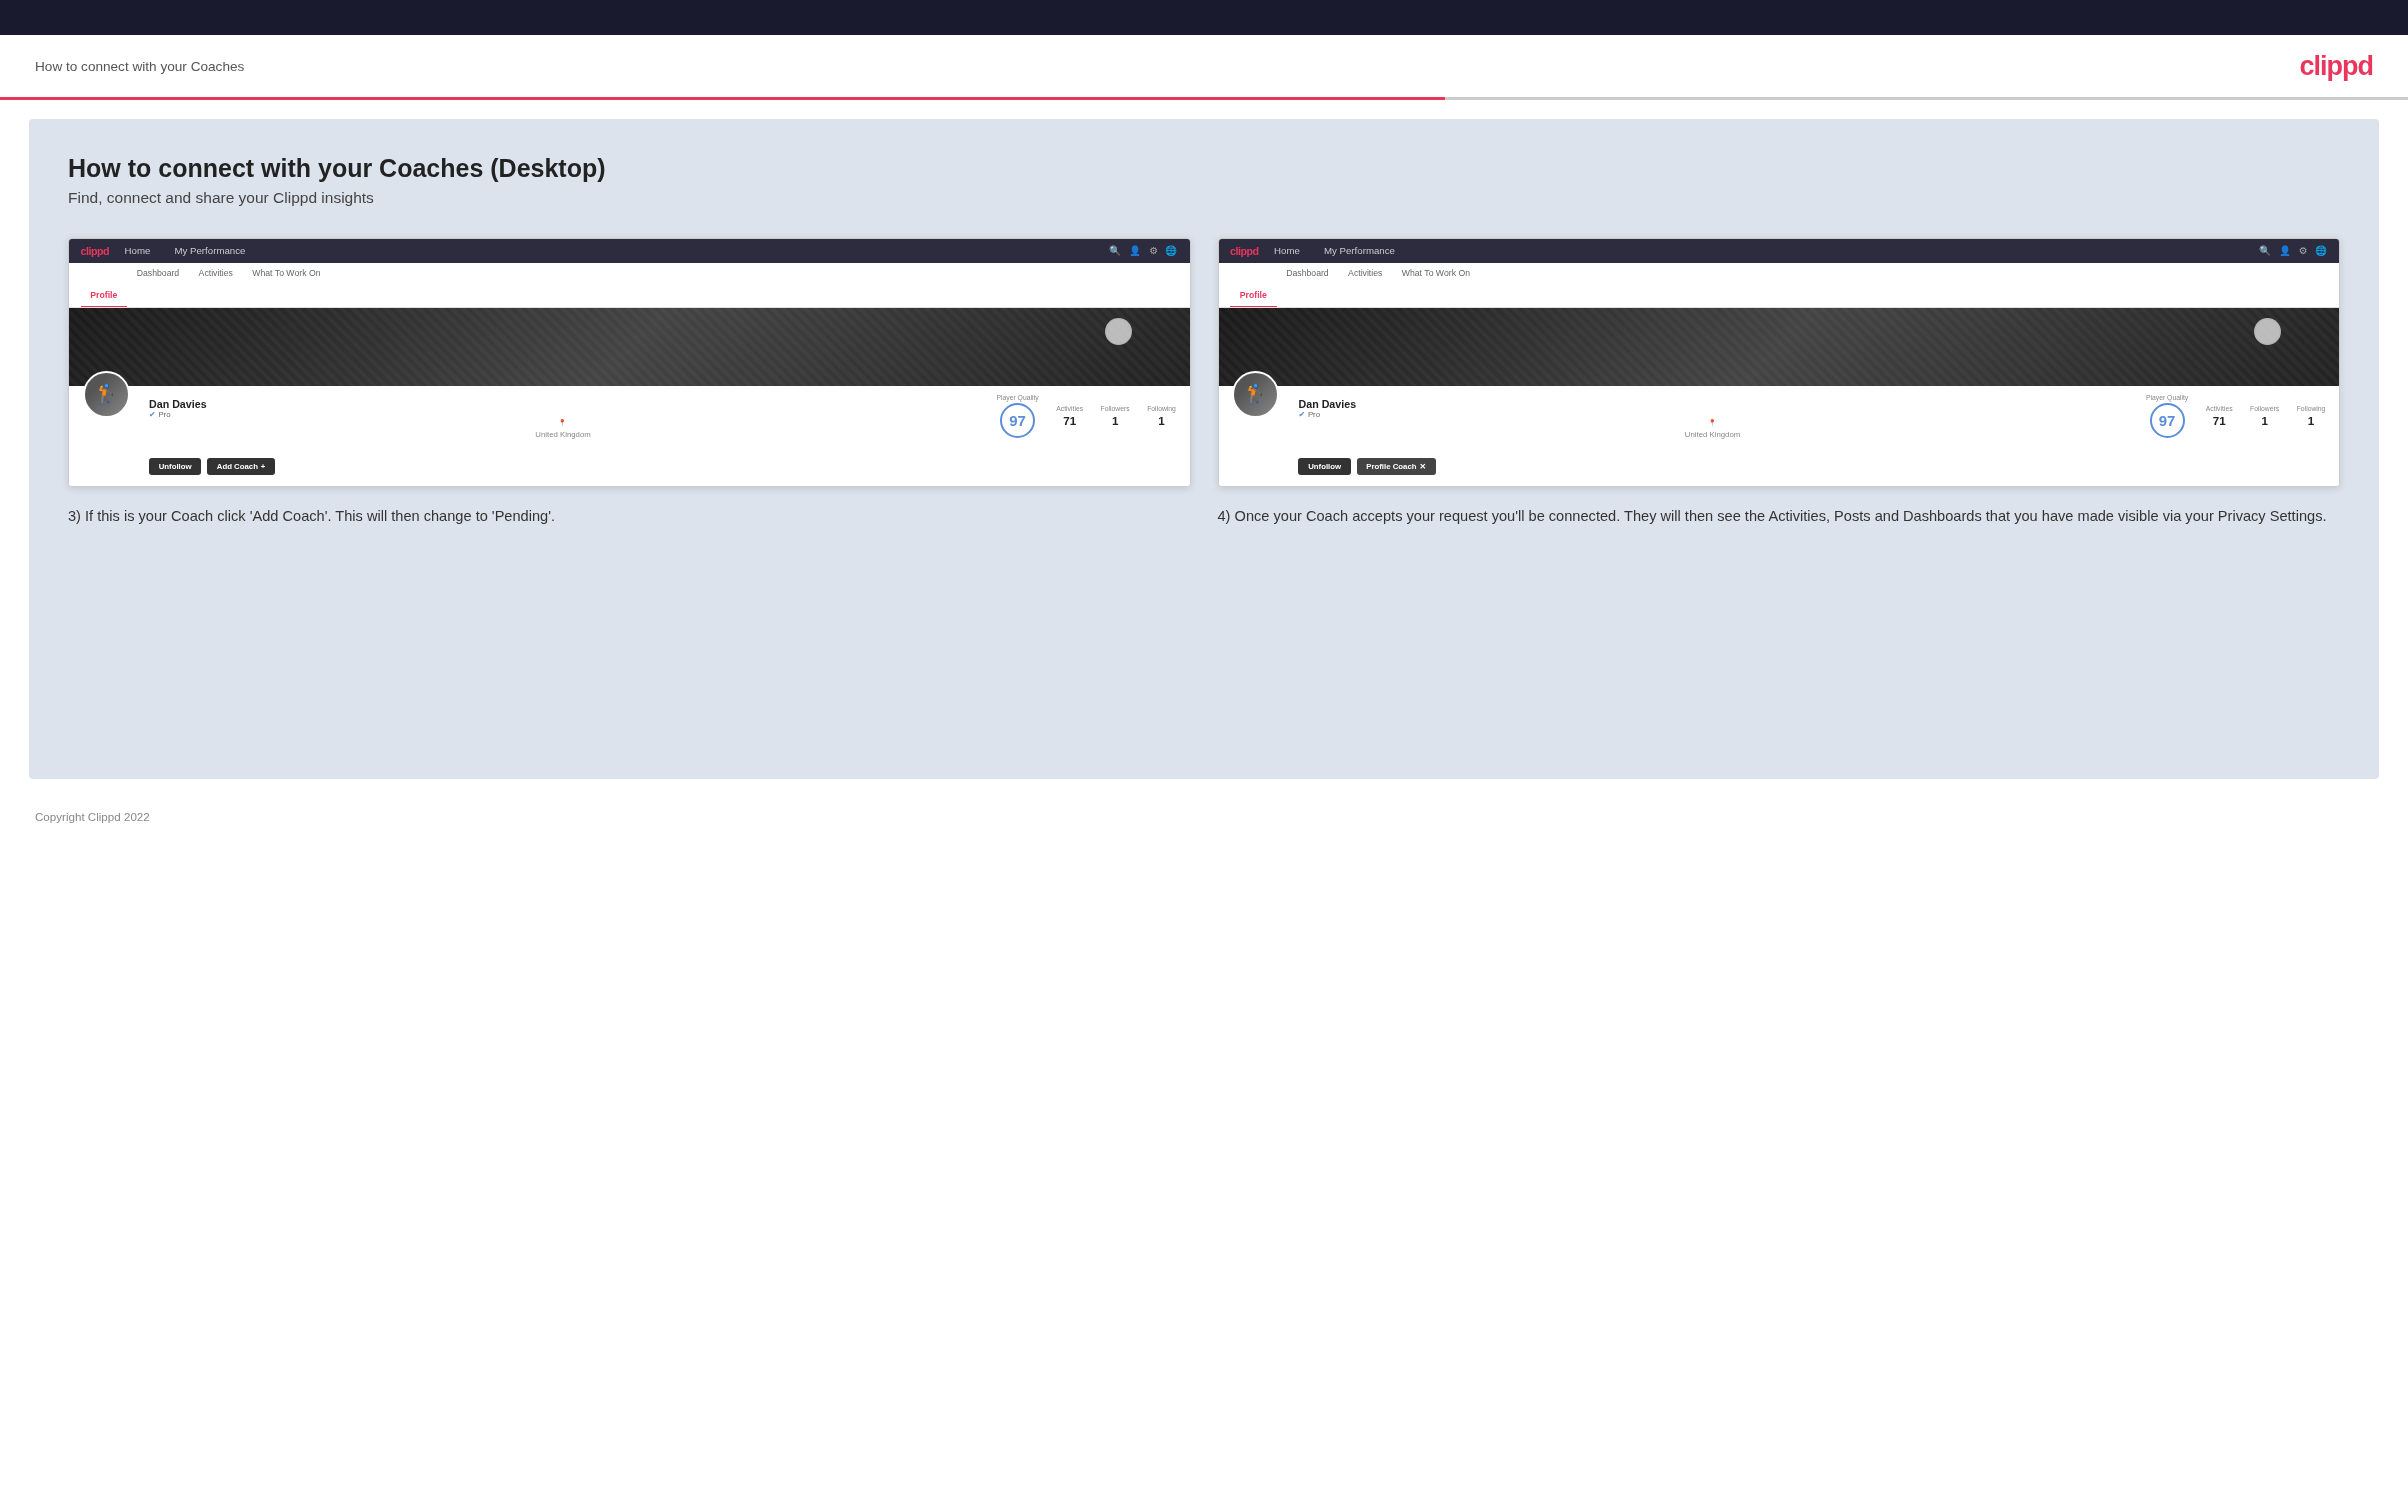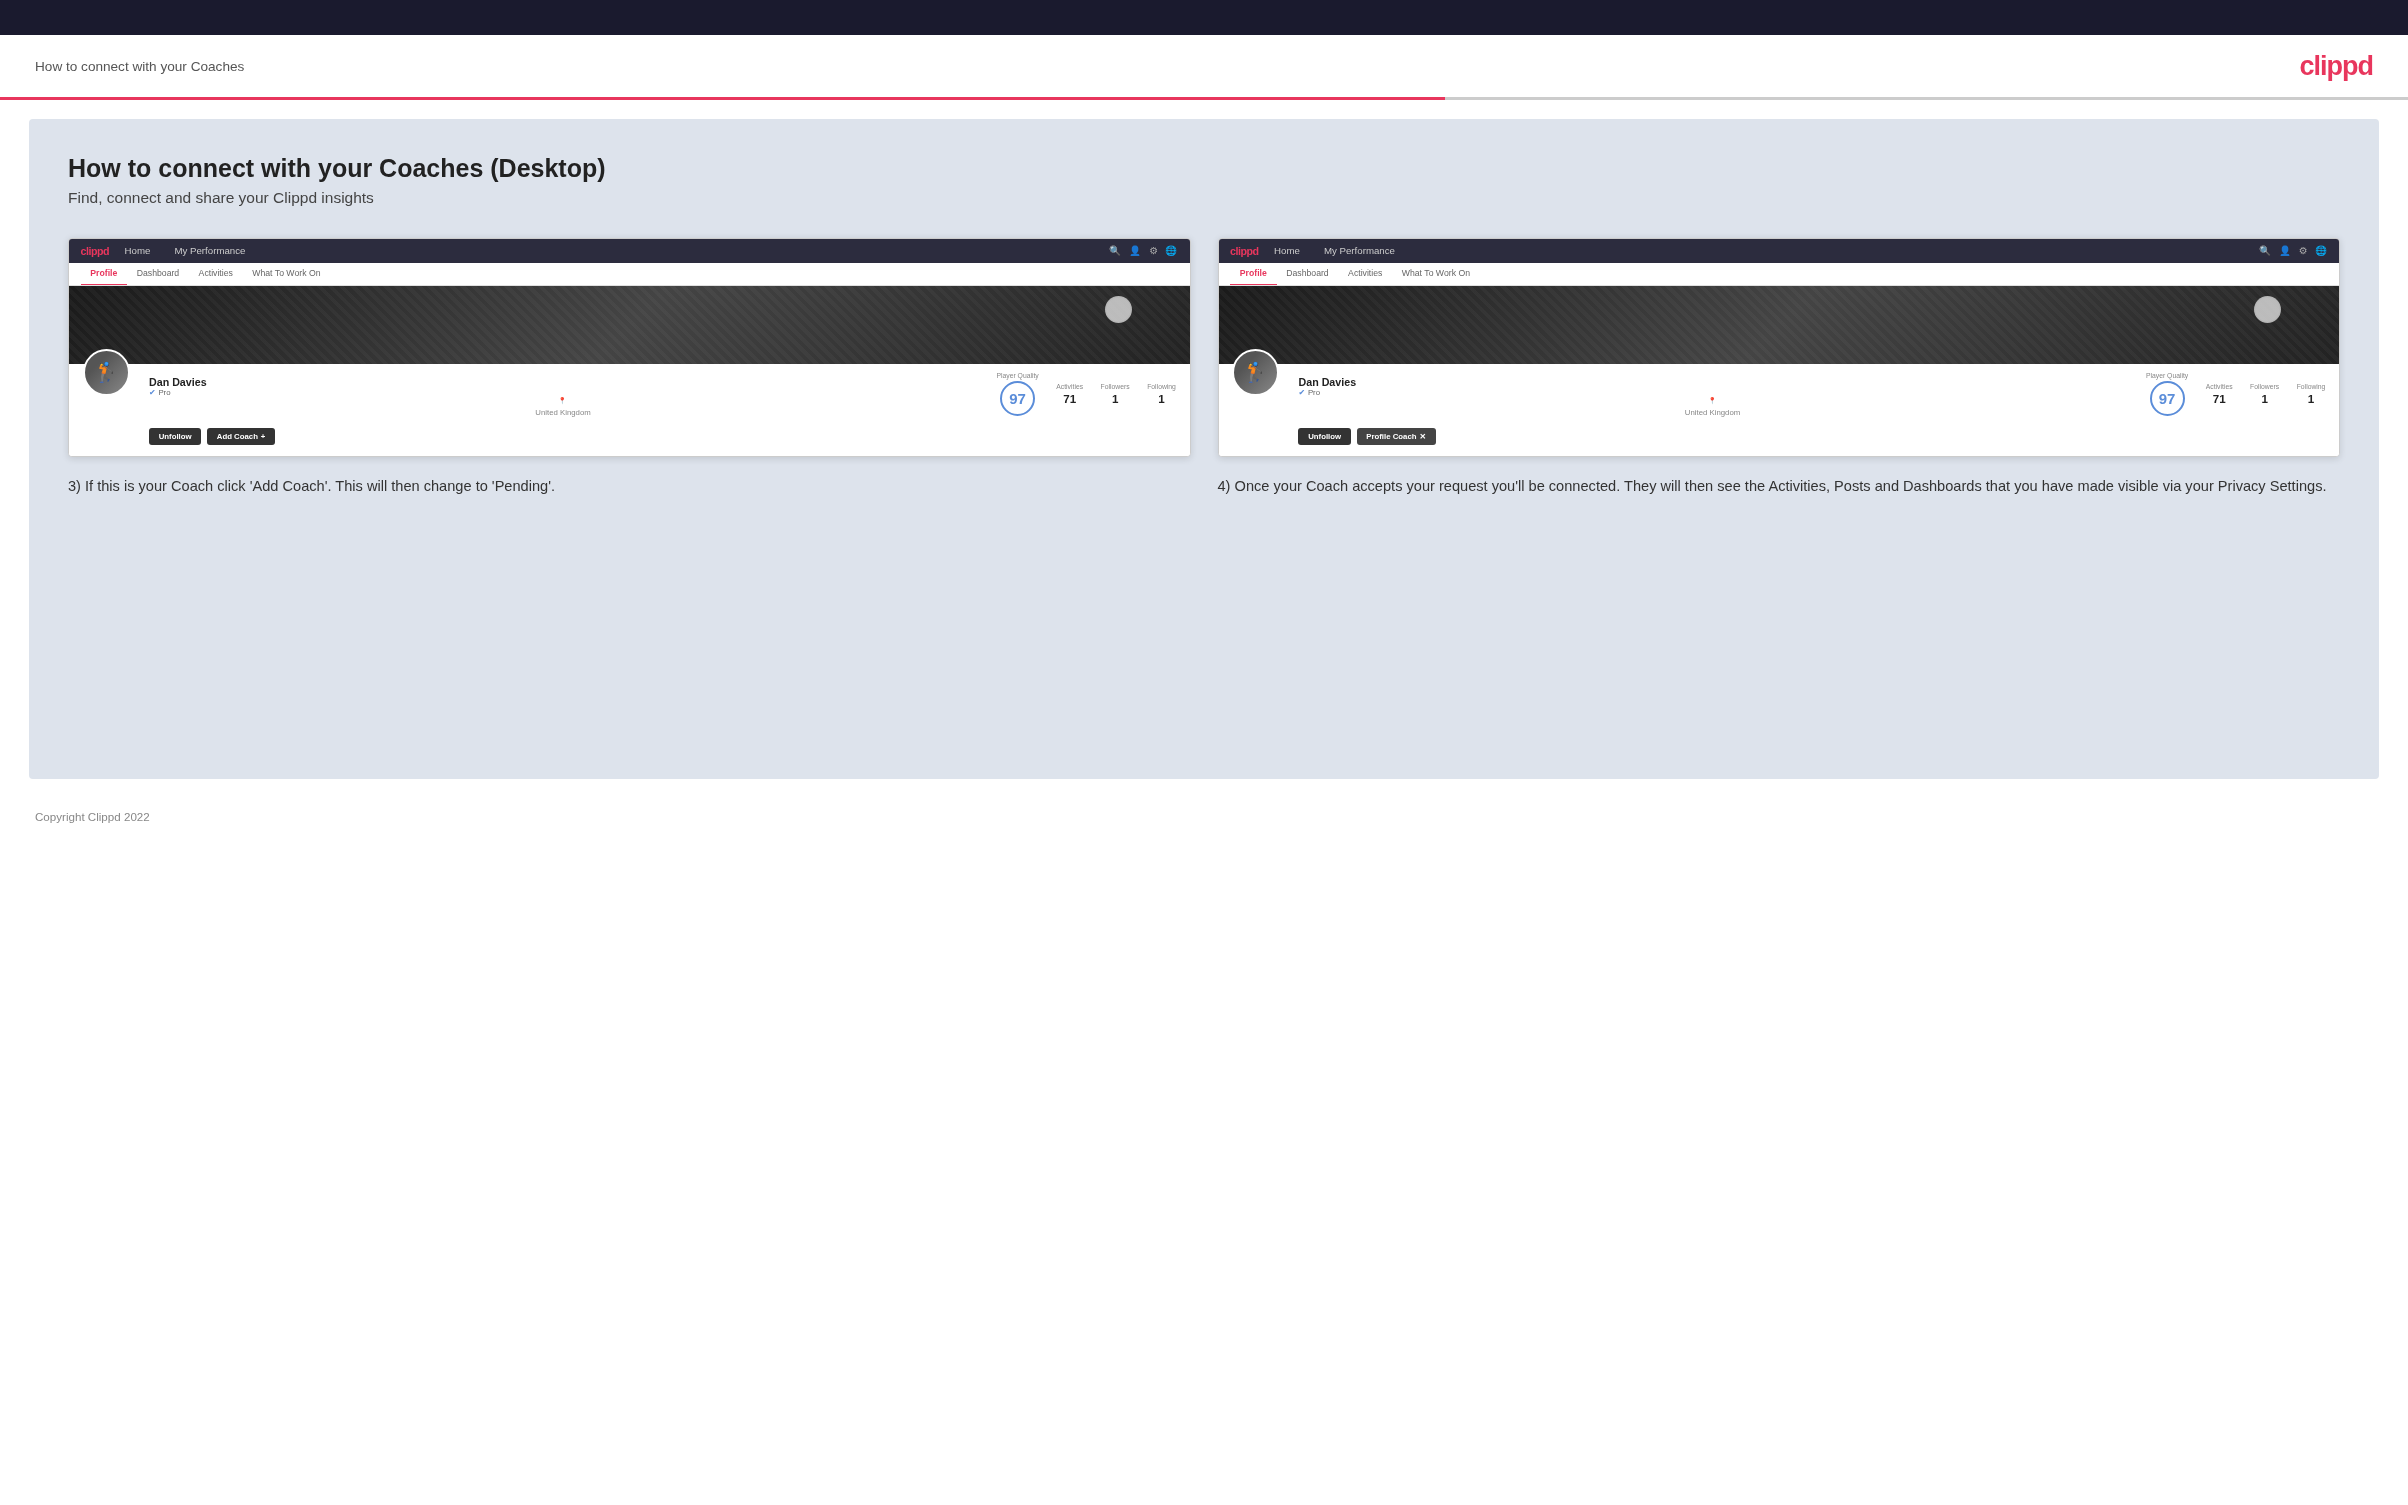--- a/index.html
+++ b/index.html
@@ -128,20 +128,21 @@
       font-size: 8.7px;
       padding: 5.8px 9.7px;
       color: #666;
       border-bottom: 1.9px solid transparent;
       cursor: pointer;
     }
     .mini-tab.active {
       color: #e8365d;
       border-bottom: 1.9px solid #e8365d;
       font-weight: 600;
+      margin-top: 22px;
     }
 
     
     .mini-banner {
       height: 78px;
       background: linear-gradient(135deg, #1a1a1a 0%, #444 50%, #222 100%);
       position: relative;
       overflow: hidden;
     }
     .mini-banner-overlay {
@@ -246,21 +247,21 @@
       justify-content: center;
       font-size: 15px;
       font-weight: 700;
       color: #5b8dd9;
       margin: 0 auto;
     }
 
     .mini-buttons {
       display: flex;
       gap: 5.8px;
-      margin-top: 11px;
+      margin-top: 19px;
     }
     .mini-btn {
       font-size: 7.8px;
       padding: 3.9px 9.7px;
       border-radius: 2.9px;
       cursor: pointer;
       font-weight: 600;
     }
     .mini-btn-dark {
       background: #333;

